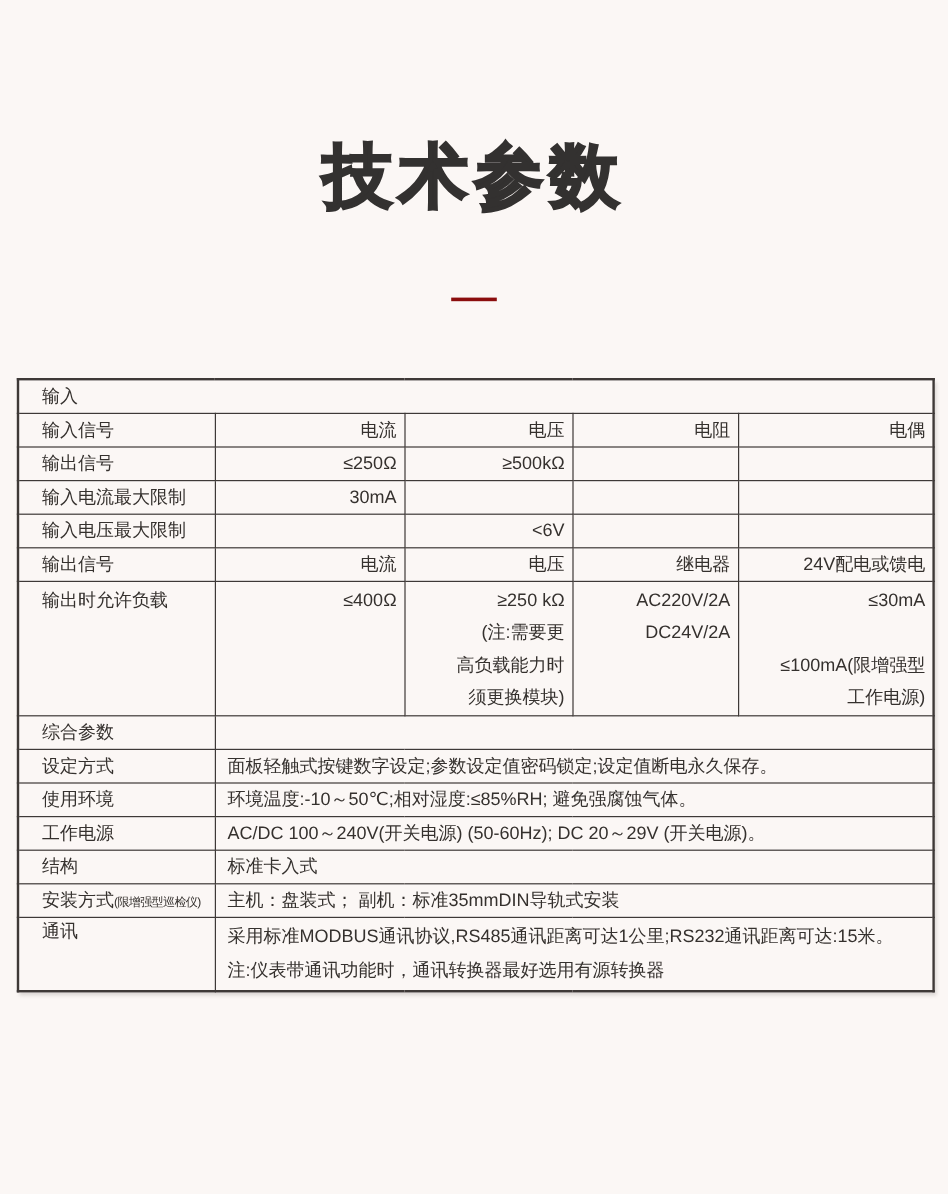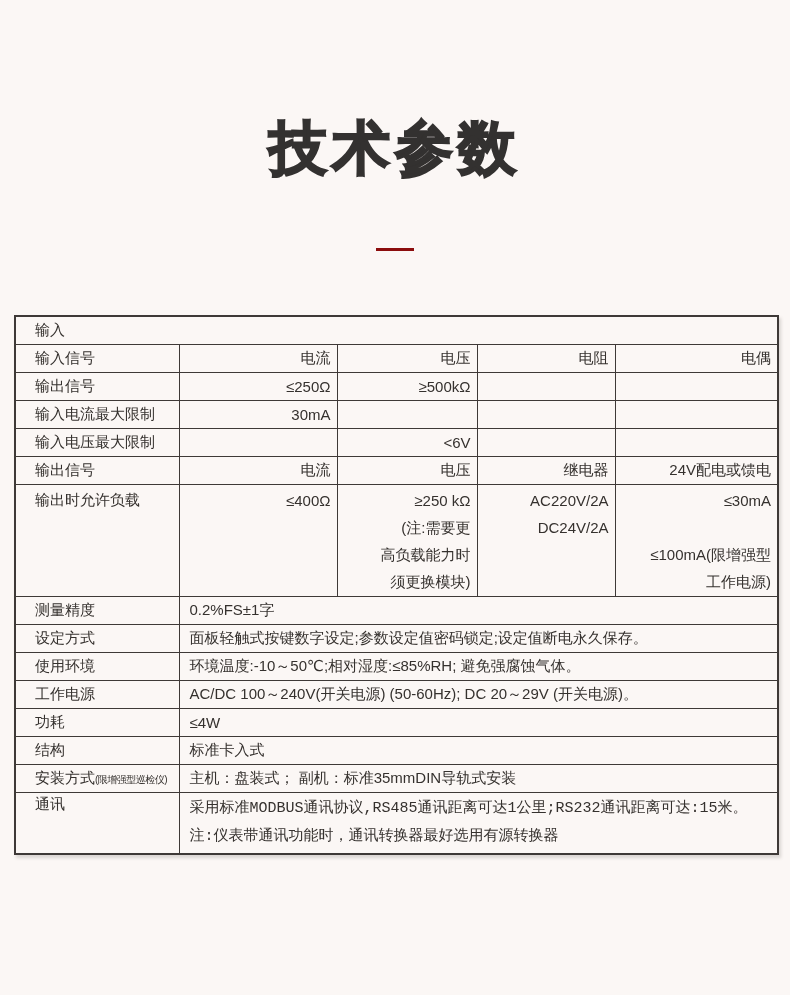--- a/index.html
+++ b/index.html
@@ -42,21 +42,21 @@
     overflow:hidden;
     white-space:nowrap;
   }
   td.lbl{text-align:left;padding-left:19px;}
   td.ctr{text-align:right;}
   td.lft{text-align:left;padding-left:10px;}
   tr.tall td{height:104px;vertical-align:top;padding-top:2px;}
   tr.tall td.lbl{padding-top:6px;}
   .ln{min-height:27px;line-height:27px;text-align:right;}
   tr.comm td{height:57px;vertical-align:top;padding-top:2px;}
-  .cln{line-height:28px;text-align:left;font-family:Liberation Mono, monospace;}
+  .cln{line-height:28px;text-align:left;}
   .note{font-size:10px;letter-spacing:-0.5px;}
 </style>
 </head>
 <body>
 
 <h1 class="title">技术参数</h1>
 <div class="divider"></div>
 
 <table class="spec-table">
   <colgroup>
@@ -121,38 +121,34 @@
         <div class="ln">DC24V/2A</div>
       </td>
       <td>
         <div class="ln">≤30mA</div>
         <div class="ln"></div>
         <div class="ln">≤100mA(限增强型</div>
         <div class="ln">工作电源)</div>
       </td>
     </tr>
     <tr>
-      <td class="lbl">测量精度</td>
-      <td class="lft" colspan="4">0.2%FS±1字</td>
+      <td class="lbl">综合参数</td>
+      <td class="lft" colspan="4"></td>
     </tr>
     <tr>
       <td class="lbl">设定方式</td>
       <td class="lft" colspan="4">面板轻触式按键数字设定;参数设定值密码锁定;设定值断电永久保存。</td>
     </tr>
     <tr>
       <td class="lbl">使用环境</td>
       <td class="lft" colspan="4">环境温度:-10～50℃;相对湿度:≤85%RH; 避免强腐蚀气体。</td>
     </tr>
     <tr>
       <td class="lbl">工作电源</td>
       <td class="lft" colspan="4">AC/DC 100～240V(开关电源) (50-60Hz); DC 20～29V (开关电源)。</td>
-    </tr>
-    <tr>
-      <td class="lbl">功耗</td>
-      <td class="lft" colspan="4">≤4W</td>
     </tr>
     <tr>
       <td class="lbl">结构</td>
       <td class="lft" colspan="4">标准卡入式</td>
     </tr>
     <tr>
       <td class="lbl">
         <span>安装方式</span><span class="note">(限增强型巡检仪)</span>
       </td>
       <td class="lft" colspan="4">主机：盘装式； 副机：标准35mmDIN导轨式安装</td>

